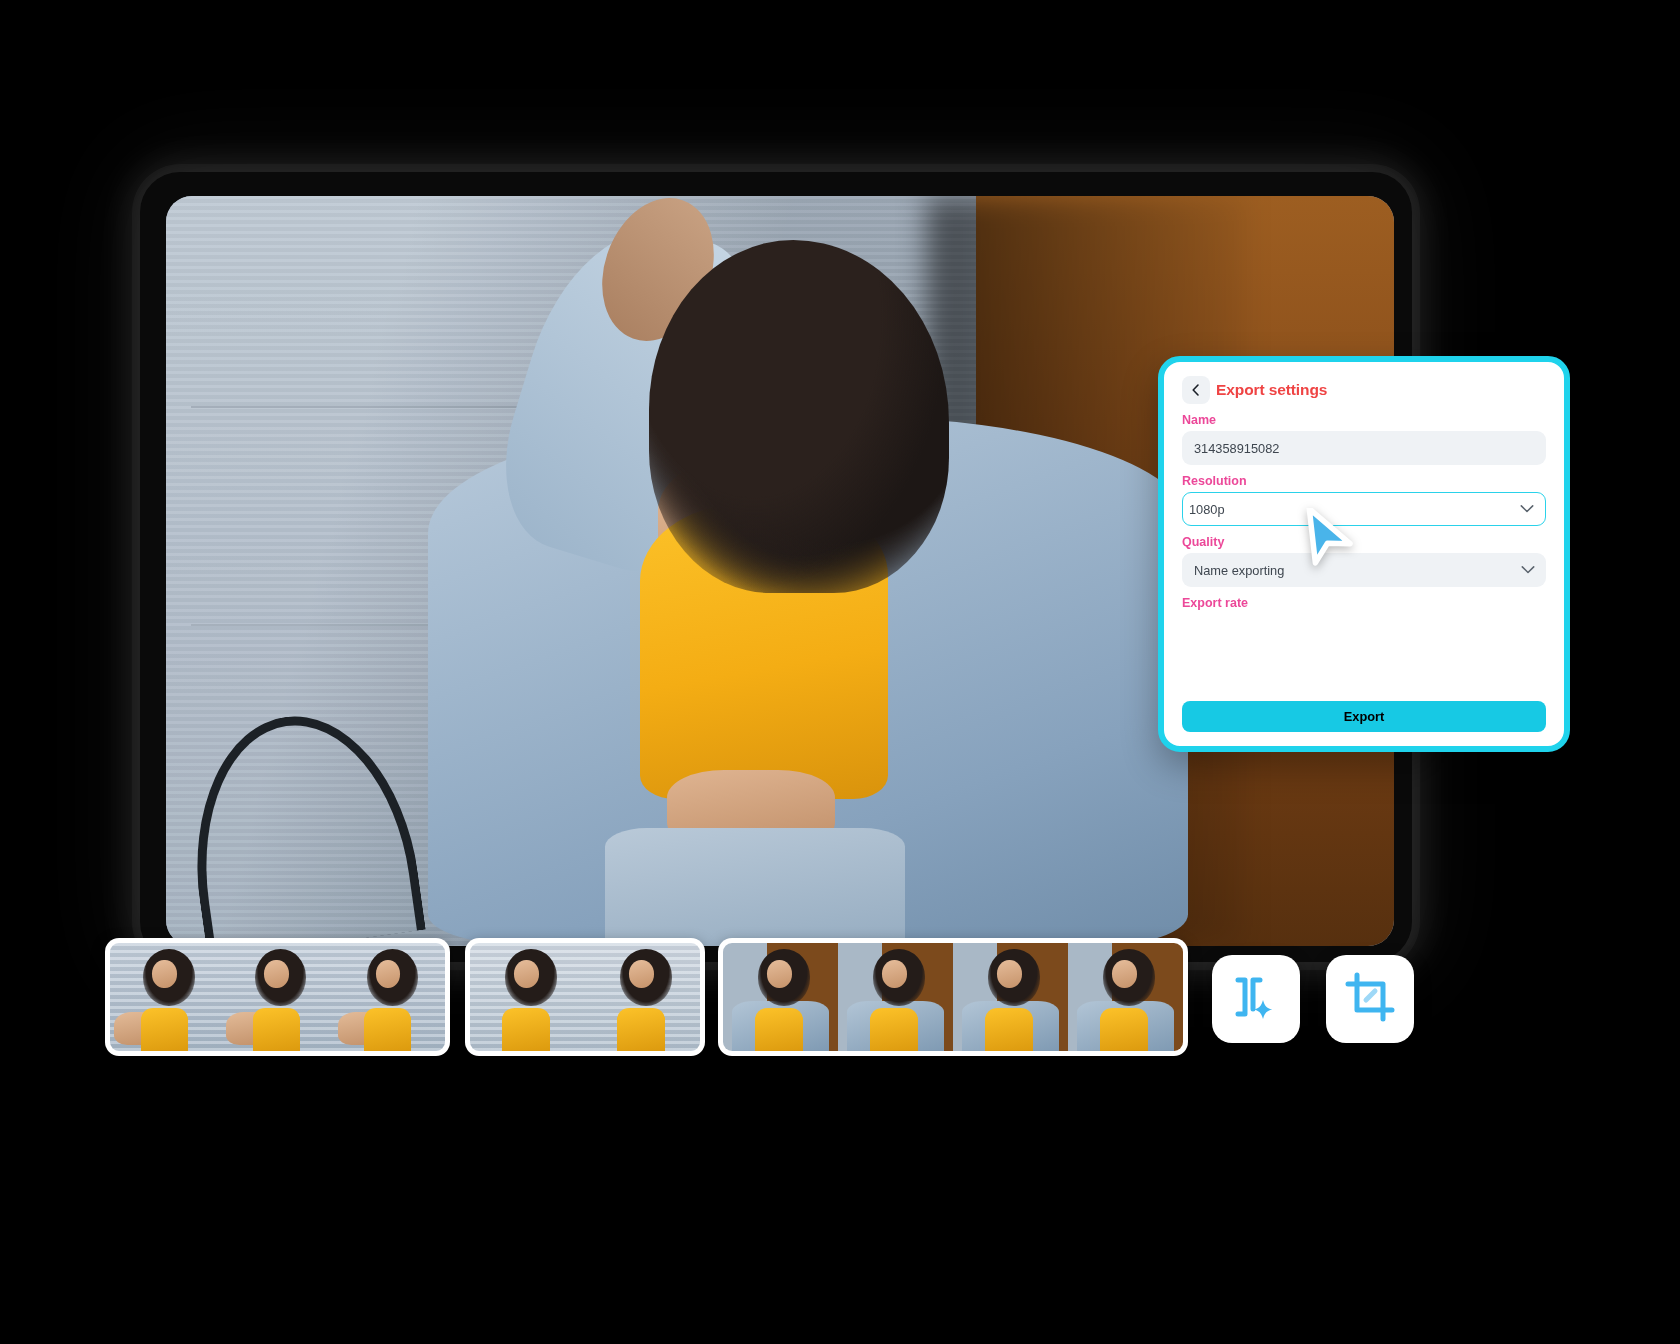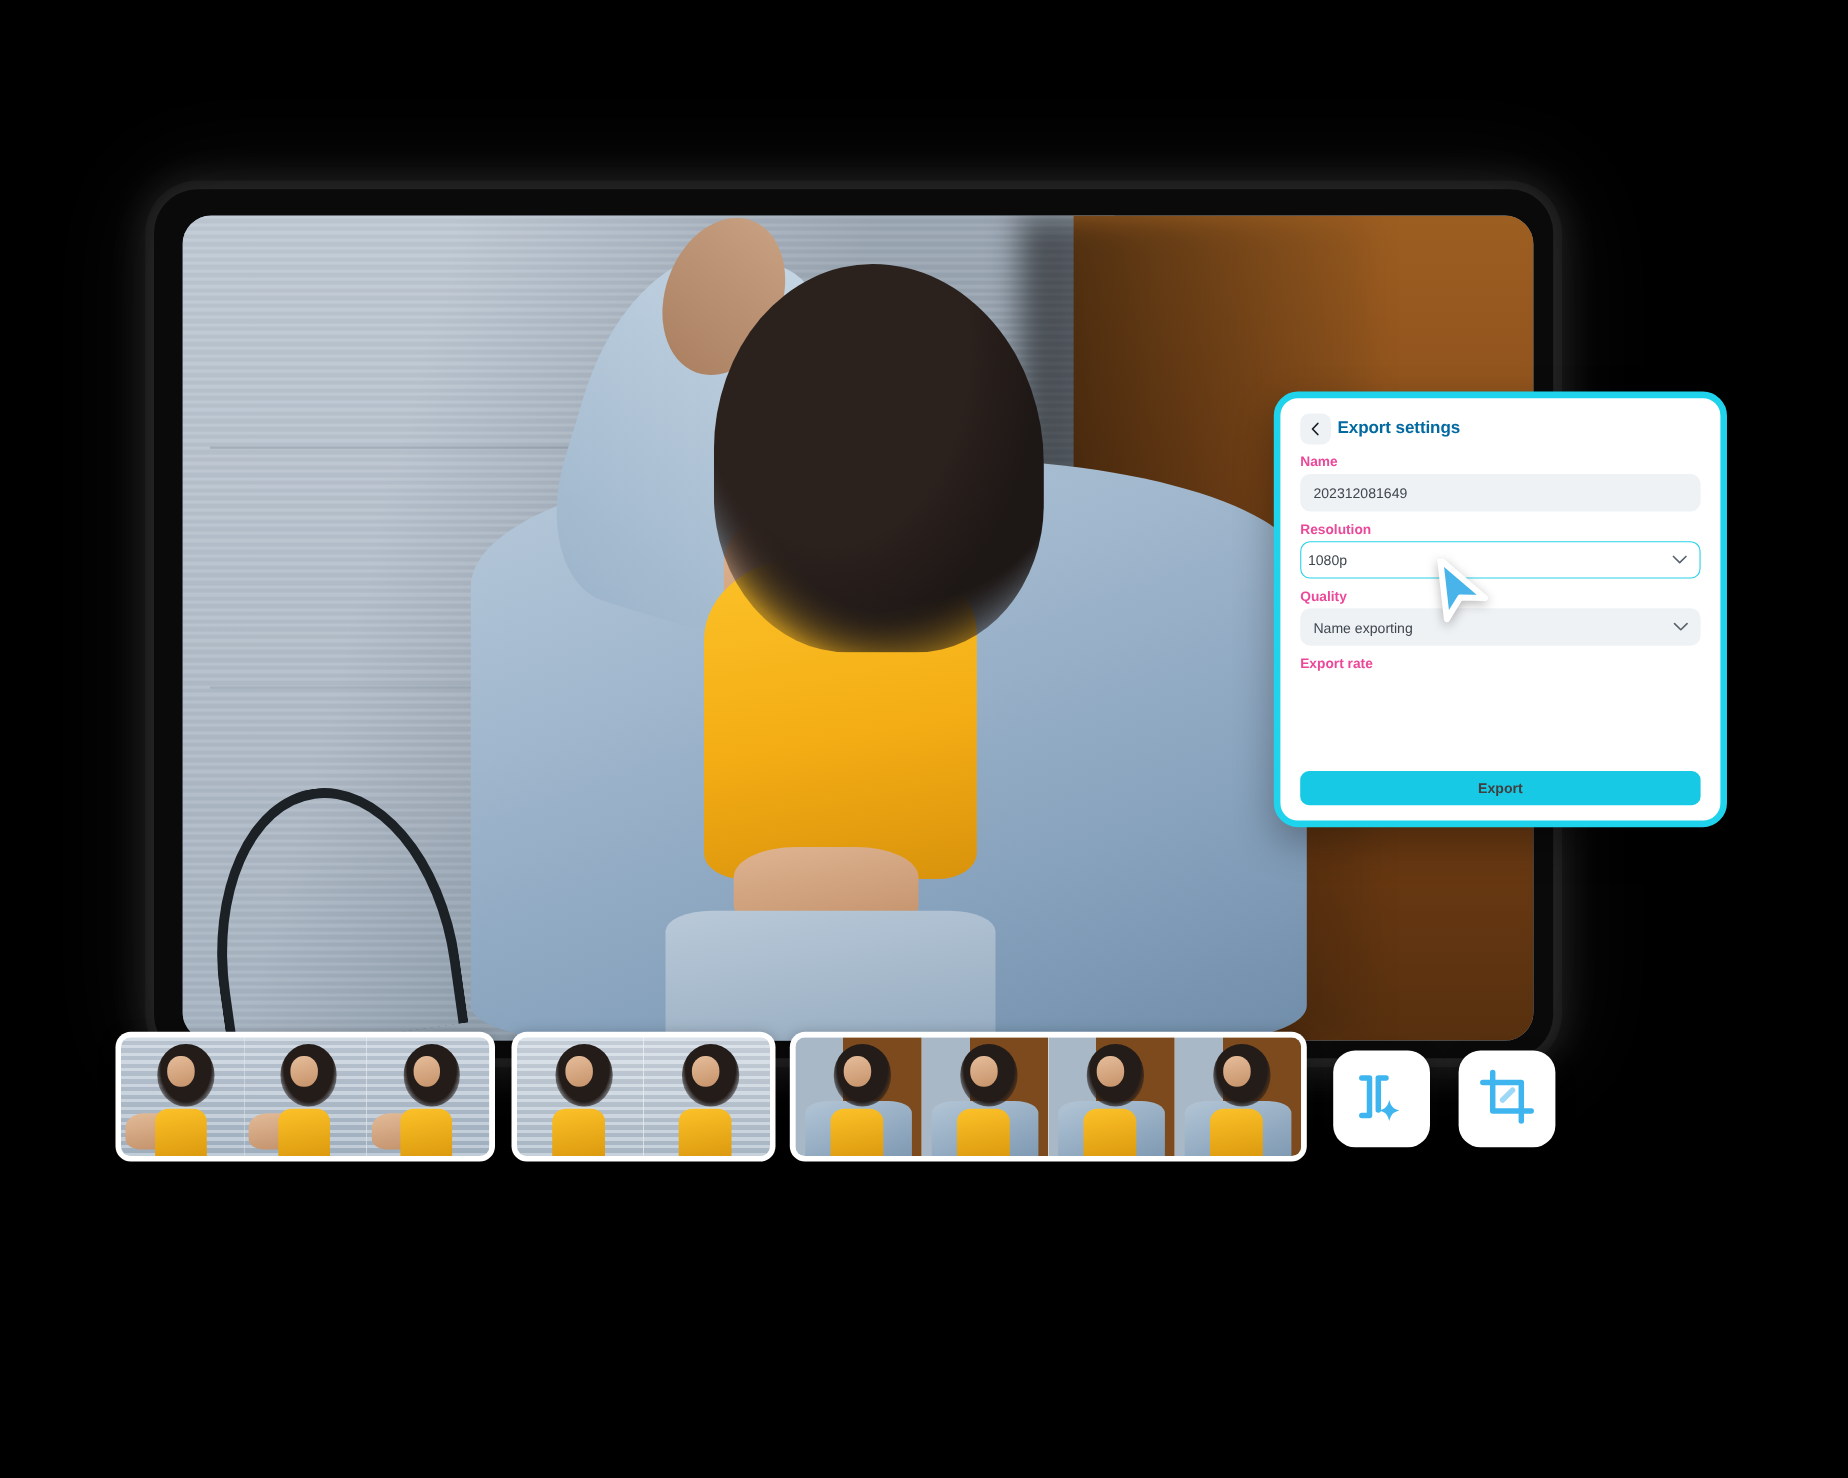--- a/index.html
+++ b/index.html
@@ -135,21 +135,21 @@
   }
   .panel-head { display: flex; align-items: center; gap: 6px; margin-bottom: 9px; }
   .back-btn {
     width: 28px; height: 28px; border-radius: 8px;
     background: #eff2f5;
     display: flex; align-items: center; justify-content: center;
     cursor: pointer;
   }
   .back-btn svg { display: block; }
   .panel-title {
-    font-size: 15.5px; font-weight: 700; color: #0369a1; letter-spacing: -0.1px;
+    font-size: 15.5px; font-weight: 700; color: #ef4444; letter-spacing: -0.1px;
   }
   .field-label {
     font-size: 12.5px; font-weight: 700; color: #ec4899;
     margin: 9px 0 4px 0;
   }
   .field {
     position: relative;
     height: 34px; border-radius: 9px;
     background: #eff2f5;
     display: flex; align-items: center;
@@ -165,21 +165,21 @@
   }
   .chev {
     position: absolute; right: 11px; top: 50%;
     transform: translateY(-50%);
     display: block;
   }
   .export-btn {
     position: absolute; left: 18px; right: 18px; bottom: 14px;
     height: 31px; border-radius: 8px;
     background: #17c9e4;
-    color: #404040; font-size: 12.8px; font-weight: 700;
+    color: #000000; font-size: 12.8px; font-weight: 700;
     display: flex; align-items: center; justify-content: center;
     cursor: pointer; border: none;
     font-family: "Liberation Sans", sans-serif;
   }
 
   
   .cursor {
     position: absolute; left: 1294px; top: 508px;
     width: 66px; height: 66px;
     filter: drop-shadow(0 3px 5px rgba(0,0,0,0.28));
@@ -279,21 +279,21 @@
           <svg width="14" height="14" viewBox="0 0 14 14" aria-hidden="true">
             <path d="M9 2 L4.2 7 L9 12" fill="none" stroke="#1b2028" stroke-width="1.6" stroke-linecap="round" stroke-linejoin="round"></path>
           </svg>
         </span>
       </div>
       <div class="panel-title">Export settings</div>
     </div>
 
     <div class="field-label">Name</div>
     <div class="field readonly">
-      <span>202312081649</span>
+      <span>314358915082</span>
     </div>
 
     <div class="field-label">Resolution</div>
     <div class="field focused">
       <span>1080p</span>
       <span class="chev">
         <svg width="14" height="9" viewBox="0 0 14 9" aria-hidden="true">
           <path d="M1.3 1.4 L7 7 L12.7 1.4" fill="none" stroke="#5a636d" stroke-width="1.5" stroke-linecap="round" stroke-linejoin="round"></path>
         </svg>
       </span>

